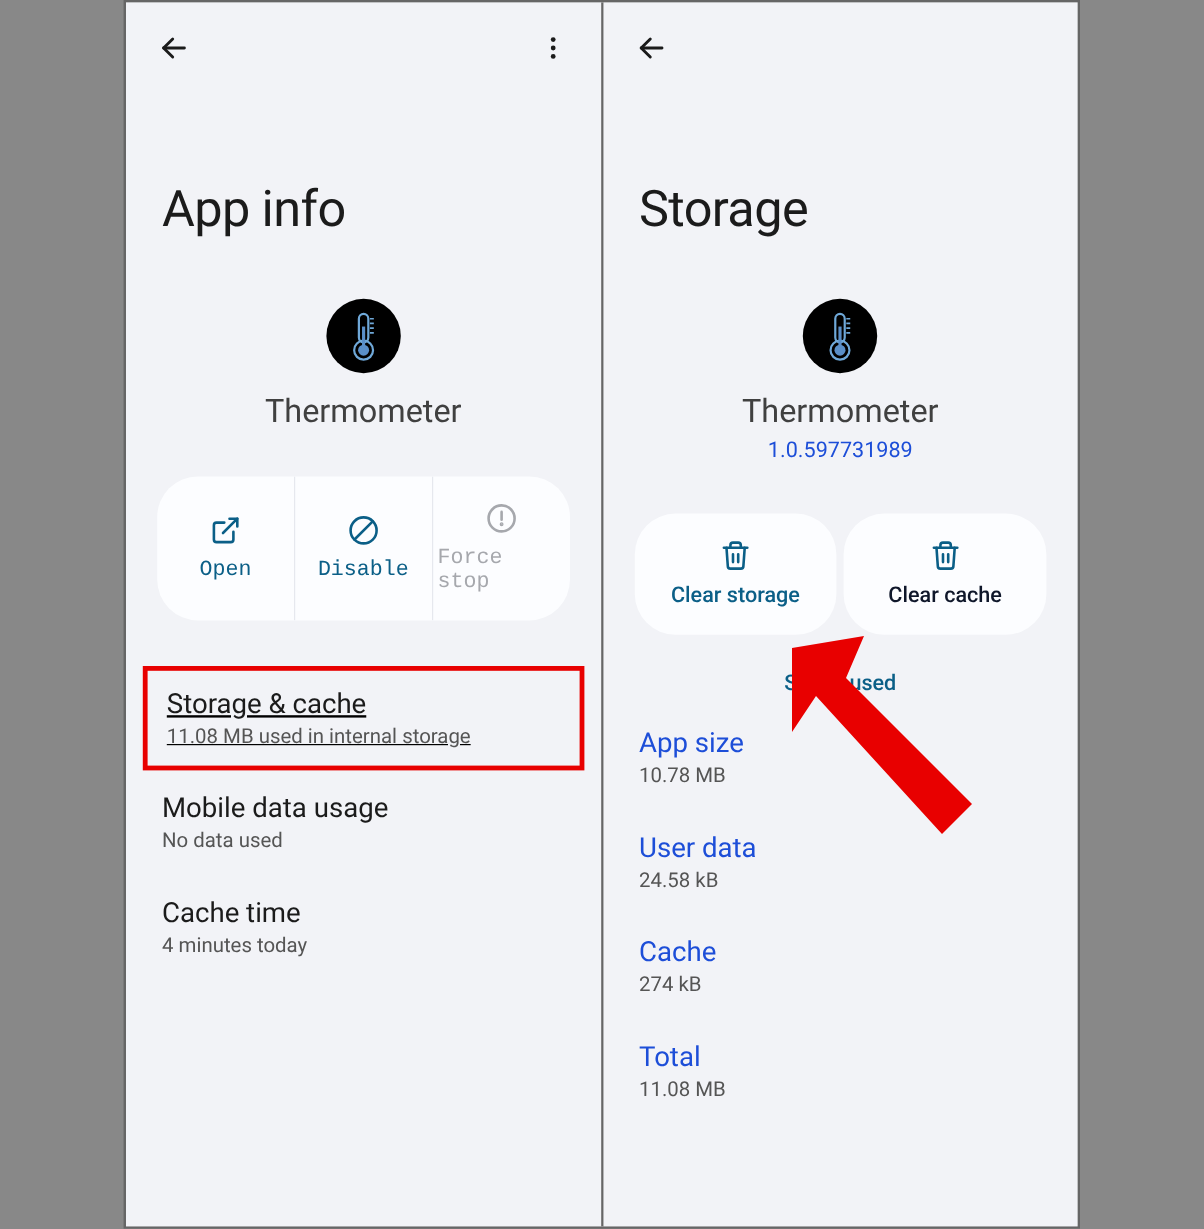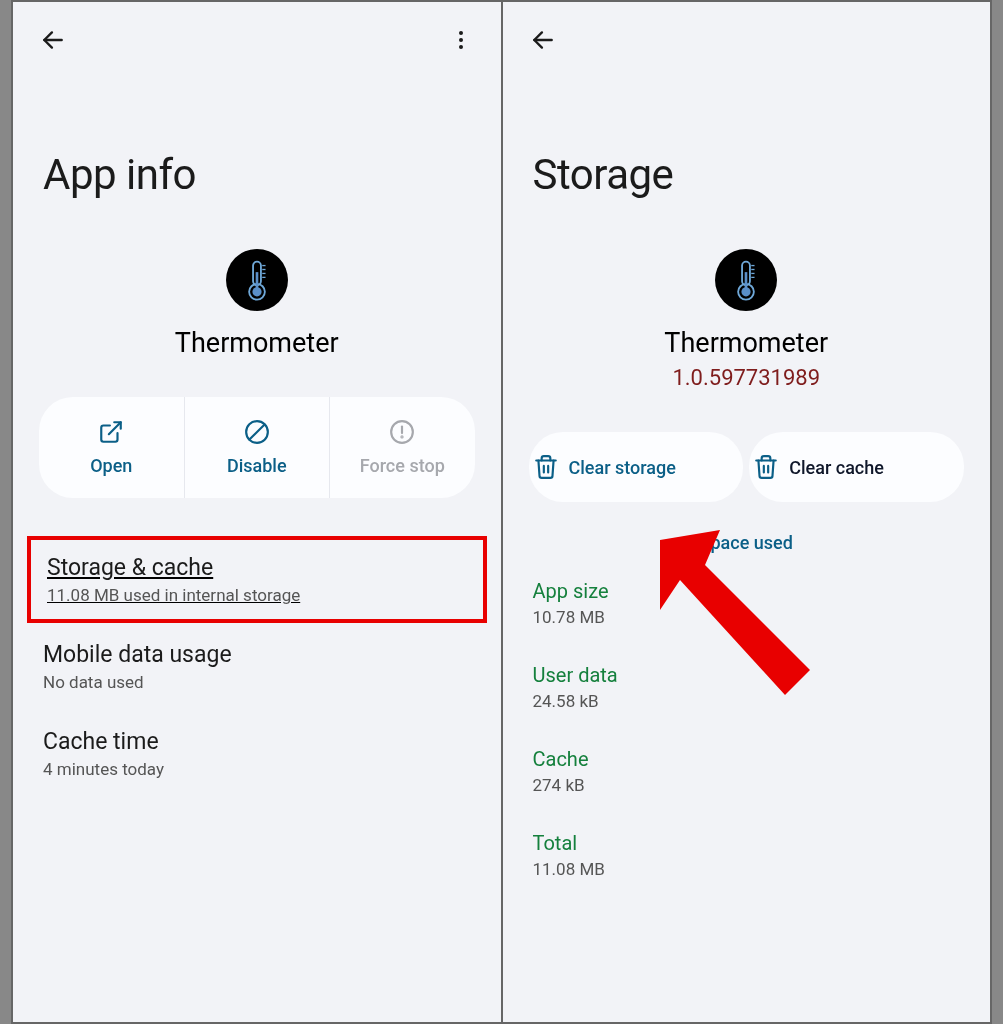--- a/index.html
+++ b/index.html
@@ -5,21 +5,21 @@
   * { box-sizing: border-box; margin: 0; padding: 0; }
   body {
     font-family: 'Roboto', -apple-system, BlinkMacSystemFont, sans-serif;
     background: #888;
     display: flex;
     justify-content: center;
     align-items: flex-start;
   }
   .container {
     display: flex;
-    width: 981px;
+    width: 797px;
     height: 1024px;
     background: #888;
     border: 2px solid #666;
   }
   .screen {
     flex: 1;
     background: #f2f3f7;
     position: relative;
     overflow: hidden;
   }
@@ -52,33 +52,34 @@
   .app-icon {
     width: 62px; height: 62px;
     background: #000;
     border-radius: 50%;
     display: flex; align-items: center; justify-content: center;
     margin-bottom: 16px;
   }
   .app-name {
     font-size: 27px;
     font-weight: 400;
-    color: #000000;
+    color: #404040;
   }
   .app-version {
-    font-size: 22px;
-    color: #7f1d1d;
+    font-size: 18px;
+    color: #1d4ed8;
     margin-top: 6px;
   }
   .btn-row {
     display: flex;
     margin: 18px 26px;
     background: #fcfdff;
     border-radius: 34px;
     overflow: hidden;
+    font-family: Liberation Mono, monospace;
   }
   .action-btn {
     flex: 1;
     display: flex;
     flex-direction: column;
     align-items: center;
     justify-content: center;
     padding: 22px 4px;
     gap: 10px;
     cursor: pointer;
@@ -119,39 +120,39 @@
     font-size: 18px;
     color: #0b5f87;
     font-weight: 500;
     padding: 30px 30px 8px 30px;
     text-align: center;
   }
   .info-item {
     padding: 18px 30px;
   }
   .info-item .label {
-    font-size: 20px;
-    color: #15803d;
+    font-size: 23px;
+    color: #1d4ed8;
   }
   .info-item .value {
     font-size: 17px;
     color: #555;
     margin-top: 4px;
   }
   .btn-row-2 {
     display: flex;
     margin: 22px 26px 0 26px;
     gap: 6px;
   }
   .action-btn-2 {
     flex: 1;
     background: #fcfdff;
     border-radius: 34px;
     display: flex;
-    flex-direction: row;
+    flex-direction: column;
     align-items: center;
     padding: 22px 4px;
     gap: 10px;
     cursor: pointer;
   }
   .arrow {
     position: absolute;
     left: 650px;
     top: 520px;
     pointer-events: none;

